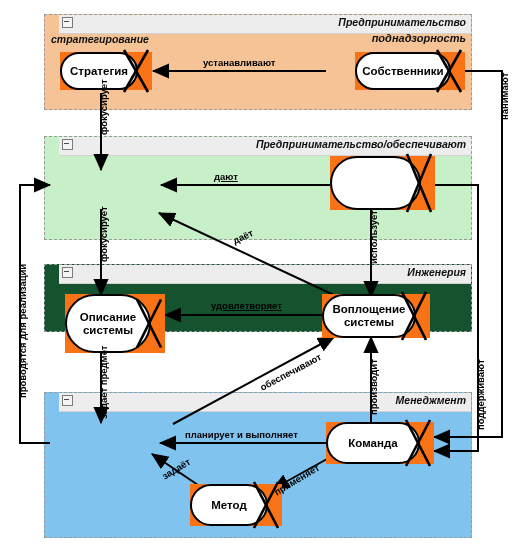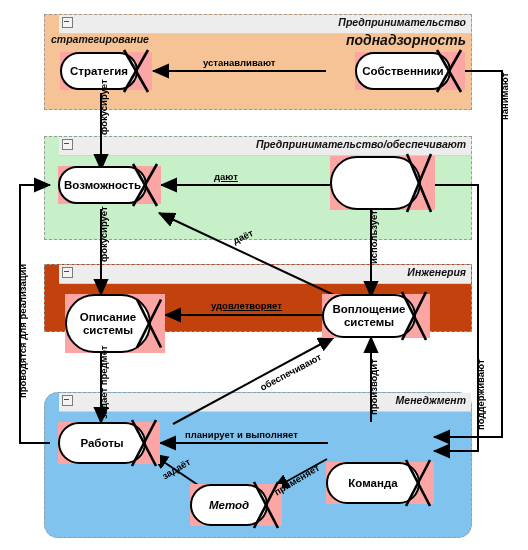--- a/index.html
+++ b/index.html
@@ -7,57 +7,57 @@
   #canvas{position:relative;width:528px;height:550px;overflow:hidden;background:#fff;}
   svg#wires{position:absolute;left:0;top:0;width:528px;height:550px;overflow:visible;}
 
   .band{position:absolute;box-sizing:border-box;border:1px dashed #9a9a9a;padding-left:14px;}
   .band .hdr{position:relative;height:18px;background:#ededed;border-bottom:1px solid #d2d2d2;}
   .band .hdr .minus{position:absolute;left:3px;top:2px;width:9px;height:9px;border:1px solid #7a7a7a;background:#f4f4f4;}
   .band .hdr .minus:after{content:"";position:absolute;left:1px;top:3px;width:5px;height:1px;background:#4a4a4a;}
   .band .hdr .ttl{position:absolute;right:5px;top:1px;font-style:italic;font-weight:bold;font-size:10.5px;color:#111;white-space:nowrap;}
   .subttl{position:absolute;font-style:italic;font-weight:bold;font-size:10.5px;color:#111;white-space:nowrap;}
 
-  .node{position:absolute;background:#fca5a5;z-index:6;}
+  .node{position:absolute;background:#f97316;z-index:6;}
   .node .cap{position:absolute;left:0;top:0;right:14px;bottom:0;border:2.6px solid #000;border-radius:999px;background:#fff;box-sizing:border-box;}
   .node .lbl{position:absolute;left:0;right:14px;top:50%;transform:translateY(-50%);text-align:center;font-size:11.5px;font-weight:bold;color:#000;line-height:13px;z-index:3;}
   .node .xm{position:absolute;right:0;top:-4px;width:30px;height:calc(100% + 8px);z-index:2;}
 
   .elabel{position:absolute;font-size:9.5px;font-weight:bold;color:#000;white-space:nowrap;z-index:9;background:transparent;}
   .elabel.rot{transform-origin:0 0;transform:rotate(-90deg);}
 </style>
 </head>
 <body>
 
 <div id="canvas">
 
   <div class="band" style="left:44px;top:14px;width:428px;height:96px;background:#F5C396;">
     <div class="hdr">
       <span class="minus"></span>
       <span class="ttl">Предпринимательство</span>
     </div>
-    <div style="position:absolute;right:5px;top:17px;font-style:italic;font-weight:bold;font-size:14px;color:#111;">поднадзорность</div>
+    <div style="position:absolute;right:5px;top:17px;font-style:italic;font-weight:bold;font-size:11px;color:#111;">поднадзорность</div>
     <div class="subttl" style="left:6px;top:18px;">стратегирование</div>
   </div>
 
   <div class="band" style="left:44px;top:136px;width:428px;height:104px;background:#C8F0C8;">
     <div class="hdr">
       <span class="minus"></span>
       <span class="ttl">Предпринимательство/обеспечивают</span>
     </div>
   </div>
 
-  <div class="band" style="left:44px;top:264px;width:428px;height:68px;background:#c2410c;">
+  <div class="band" style="left:44px;top:264px;width:428px;height:68px;background:#14532d;">
     <div class="hdr">
       <span class="minus"></span>
       <span class="ttl">Инженерия</span>
     </div>
   </div>
 
-  <div class="band" style="left:44px;top:392px;width:428px;height:146px;background:#7FC3EE;border-radius:14px;">
+  <div class="band" style="left:44px;top:392px;width:428px;height:146px;background:#7FC3EE;">
     <div class="hdr">
       <span class="minus"></span>
       <span class="ttl">Менеджмент</span>
     </div>
   </div>
 
   <svg id="wires" viewBox="0 0 528 550">
     <defs>
       <marker id="ah" markerWidth="9" markerHeight="9" refX="8" refY="4.5" orient="auto">
         <path d="M0,0.7 L8.6,4.5 L0,8.3 z" fill="#000"></path>
@@ -114,30 +114,20 @@
     <div class="cap"></div>
     <svg class="xm" viewBox="0 0 30 46">
         <g stroke="#000" stroke-width="2.6" fill="none">
           <path d="M2,2 L26,44"></path>
           <path d="M26,2 L2,44"></path>
         </g>
       </svg>
     <div class="lbl">Собственники</div>
   </div>
 
-  <div class="node" style="left:58px;top:166px;width:103px;height:38px;">
-    <div class="cap"></div>
-    <svg class="xm" viewBox="0 0 30 46">
-        <g stroke="#000" stroke-width="2.6" fill="none">
-          <path d="M2,2 L26,44"></path>
-          <path d="M26,2 L2,44"></path>
-        </g>
-      </svg>
-    <div class="lbl">Возможность</div>
-  </div>
 
   <div class="node" style="left:330px;top:156px;width:105px;height:54px;">
     <div class="cap"></div>
     <svg class="xm" viewBox="0 0 30 62">
         <g stroke="#000" stroke-width="2.6" fill="none">
           <path d="M2,2 L26,60"></path>
           <path d="M26,2 L2,60"></path>
         </g>
       </svg>
   </div>
@@ -159,43 +149,33 @@
     <svg class="xm" viewBox="0 0 30 52">
         <g stroke="#000" stroke-width="2.6" fill="none">
           <path d="M2,2 L26,50"></path>
           <path d="M26,2 L2,50"></path>
         </g>
       </svg>
     <div class="lbl" style="white-space:pre-line;">Воплощение
 системы</div>
   </div>
 
-  <div class="node" style="left:58px;top:422px;width:102px;height:42px;">
+
+  <div class="node" style="left:326px;top:422px;width:108px;height:42px;">
     <div class="cap"></div>
     <svg class="xm" viewBox="0 0 30 50">
         <g stroke="#000" stroke-width="2.6" fill="none">
           <path d="M2,2 L26,48"></path>
           <path d="M26,2 L2,48"></path>
         </g>
       </svg>
-    <div class="lbl">Работы</div>
-  </div>
-
-  <div class="node" style="left:326px;top:422px;width:108px;height:42px;margin-top:40px;">
-    <div class="cap"></div>
-    <svg class="xm" viewBox="0 0 30 50">
-        <g stroke="#000" stroke-width="2.6" fill="none">
-          <path d="M2,2 L26,48"></path>
-          <path d="M26,2 L2,48"></path>
-        </g>
-      </svg>
     <div class="lbl">Команда</div>
   </div>
 
-  <div class="node" style="left:190px;top:484px;width:92px;height:42px;font-style:italic;">
+  <div class="node" style="left:190px;top:484px;width:92px;height:42px;">
     <div class="cap"></div>
     <svg class="xm" viewBox="0 0 30 50">
         <g stroke="#000" stroke-width="2.6" fill="none">
           <path d="M2,2 L26,48"></path>
           <path d="M26,2 L2,48"></path>
         </g>
       </svg>
     <div class="lbl">Метод</div>
   </div>
 

